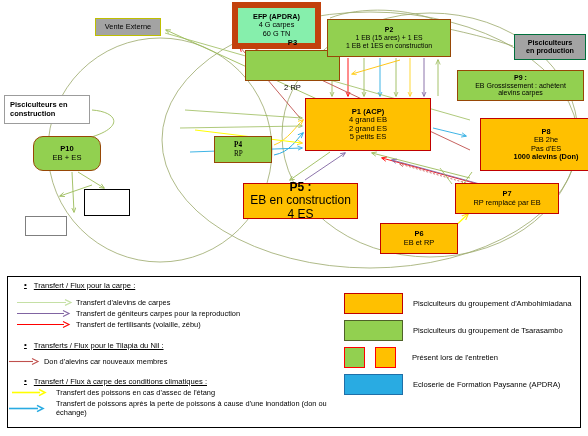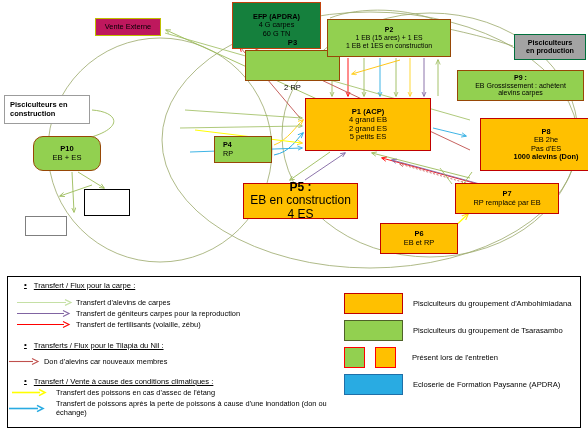--- a/index.html
+++ b/index.html
@@ -12,34 +12,34 @@
   svg#arrows{z-index:1;}
 
   .node{position:absolute;box-sizing:border-box;display:flex;flex-direction:column;
         align-items:center;justify-content:center;text-align:center;z-index:3;
         line-height:1.12;color:#000;}
   .node .ttl{font-weight:bold;}
 
   
   .orange{background:#FFC000;border:1px solid #C00000;}
   .green {background:#92D050;border:1px solid #974706;}
-  .blue  {background:#15803d;border:1px solid #c2410c;}
+  .blue  {background:#86efac;border:6px solid #c2410c;}
   .darkgreen{background:#a3a3a3;border:1px solid #00703C;color:#000;}
-  .yellow{background:#be185d;border:1px solid #BFBF00;}
+  .yellow{background:#a3a3a3;border:1px solid #BFBF00;}
   .white {background:#ffffff;border:1px solid #9c9c9c;}
   .blackbox{background:#ffffff;border:1.5px solid #000000;}
   .graybox{background:#ffffff;border:1.5px solid #7f7f7f;}
 
   
   #n-efp   {left:232px;top:2px;  width:89px; height:47px; font-size:7.3px;}
   #n-p3    {left:245px;top:50px; width:95px; height:31px; font-size:7.6px;gap:36px;}
   #n-p2    {left:327px;top:19px; width:124px;height:38px; font-size:6.9px;}
   #n-p1    {left:305px;top:98px; width:126px;height:53px; font-size:7.6px;}
   #n-p4    {left:214px;top:136px;width:58px; height:27px; font-size:7.2px;
-            align-items:flex-start;text-align:left;padding-left:8px;}
+            align-items:flex-start;text-align:left;padding-left:19px;font-family:Liberation Serif, serif;}
   #n-p5    {left:243px;top:183px;width:115px; height:36px; font-size:12px;}
   #n-p6    {left:380px;top:223px;width:78px; height:31px; font-size:7.4px;}
   #n-p7    {left:455px;top:183px;width:104px;height:31px; font-size:7.4px;}
   #n-p8    {left:480px;top:118px;width:132px;height:53px; font-size:7.4px;}
   #n-p9    {left:457px;top:70px; width:127px;height:31px; font-size:7.0px;}
   #n-prod  {left:514px;top:34px; width:72px; height:26px; font-size:7.2px;font-weight:bold;}
   #n-vente {left:95px; top:18px; width:66px; height:18px; font-size:7.4px;}
   #n-constr{left:4px;  top:95px; width:86px; height:29px; font-size:7.5px;font-weight:bold;
             align-items:flex-start;text-align:left;padding-left:5px;justify-content:center;}
   #n-p10   {left:33px; top:136px;width:68px; height:35px; font-size:7.6px;border-radius:10px;}
@@ -276,21 +276,21 @@
           <line x1="1" y1="4.5" x2="25" y2="4.5" stroke="#C0504D" stroke-width="1.1"></line>
           <path d="M24,1.6 L30,4.5 L24,7.4" fill="none" stroke="#C0504D" stroke-width="1.1"></path>
         </svg>
         <span class="txt">Don d'alevins car nouveaux membres</span>
       </div>
 
       <div style="height:11px"></div>
 
       <div class="lg-head">
         <span class="bullet">•</span>
-        <span>Transfert / Vente à cause des conditions climatiques :</span>
+        <span>Transfert / Flux à carpe des conditions climatiques :</span>
       </div>
       <div class="lg-row" style="margin-left:-8px">
         <svg class="lg-arrow" width="42" height="9">
           <line x1="4" y1="4.5" x2="32" y2="4.5" stroke="#FFFF00" stroke-width="1.6"></line>
           <path d="M31,1.4 L37,4.5 L31,7.6" fill="none" stroke="#FFFF00" stroke-width="1.6"></path>
         </svg>
         <span class="txt" style="margin-left:6px">Transfert des poissons en cas d'assec de l'étang</span>
       </div>
       <div class="lg-row" style="margin-left:-8px">
         <svg class="lg-arrow" width="42" height="9">

